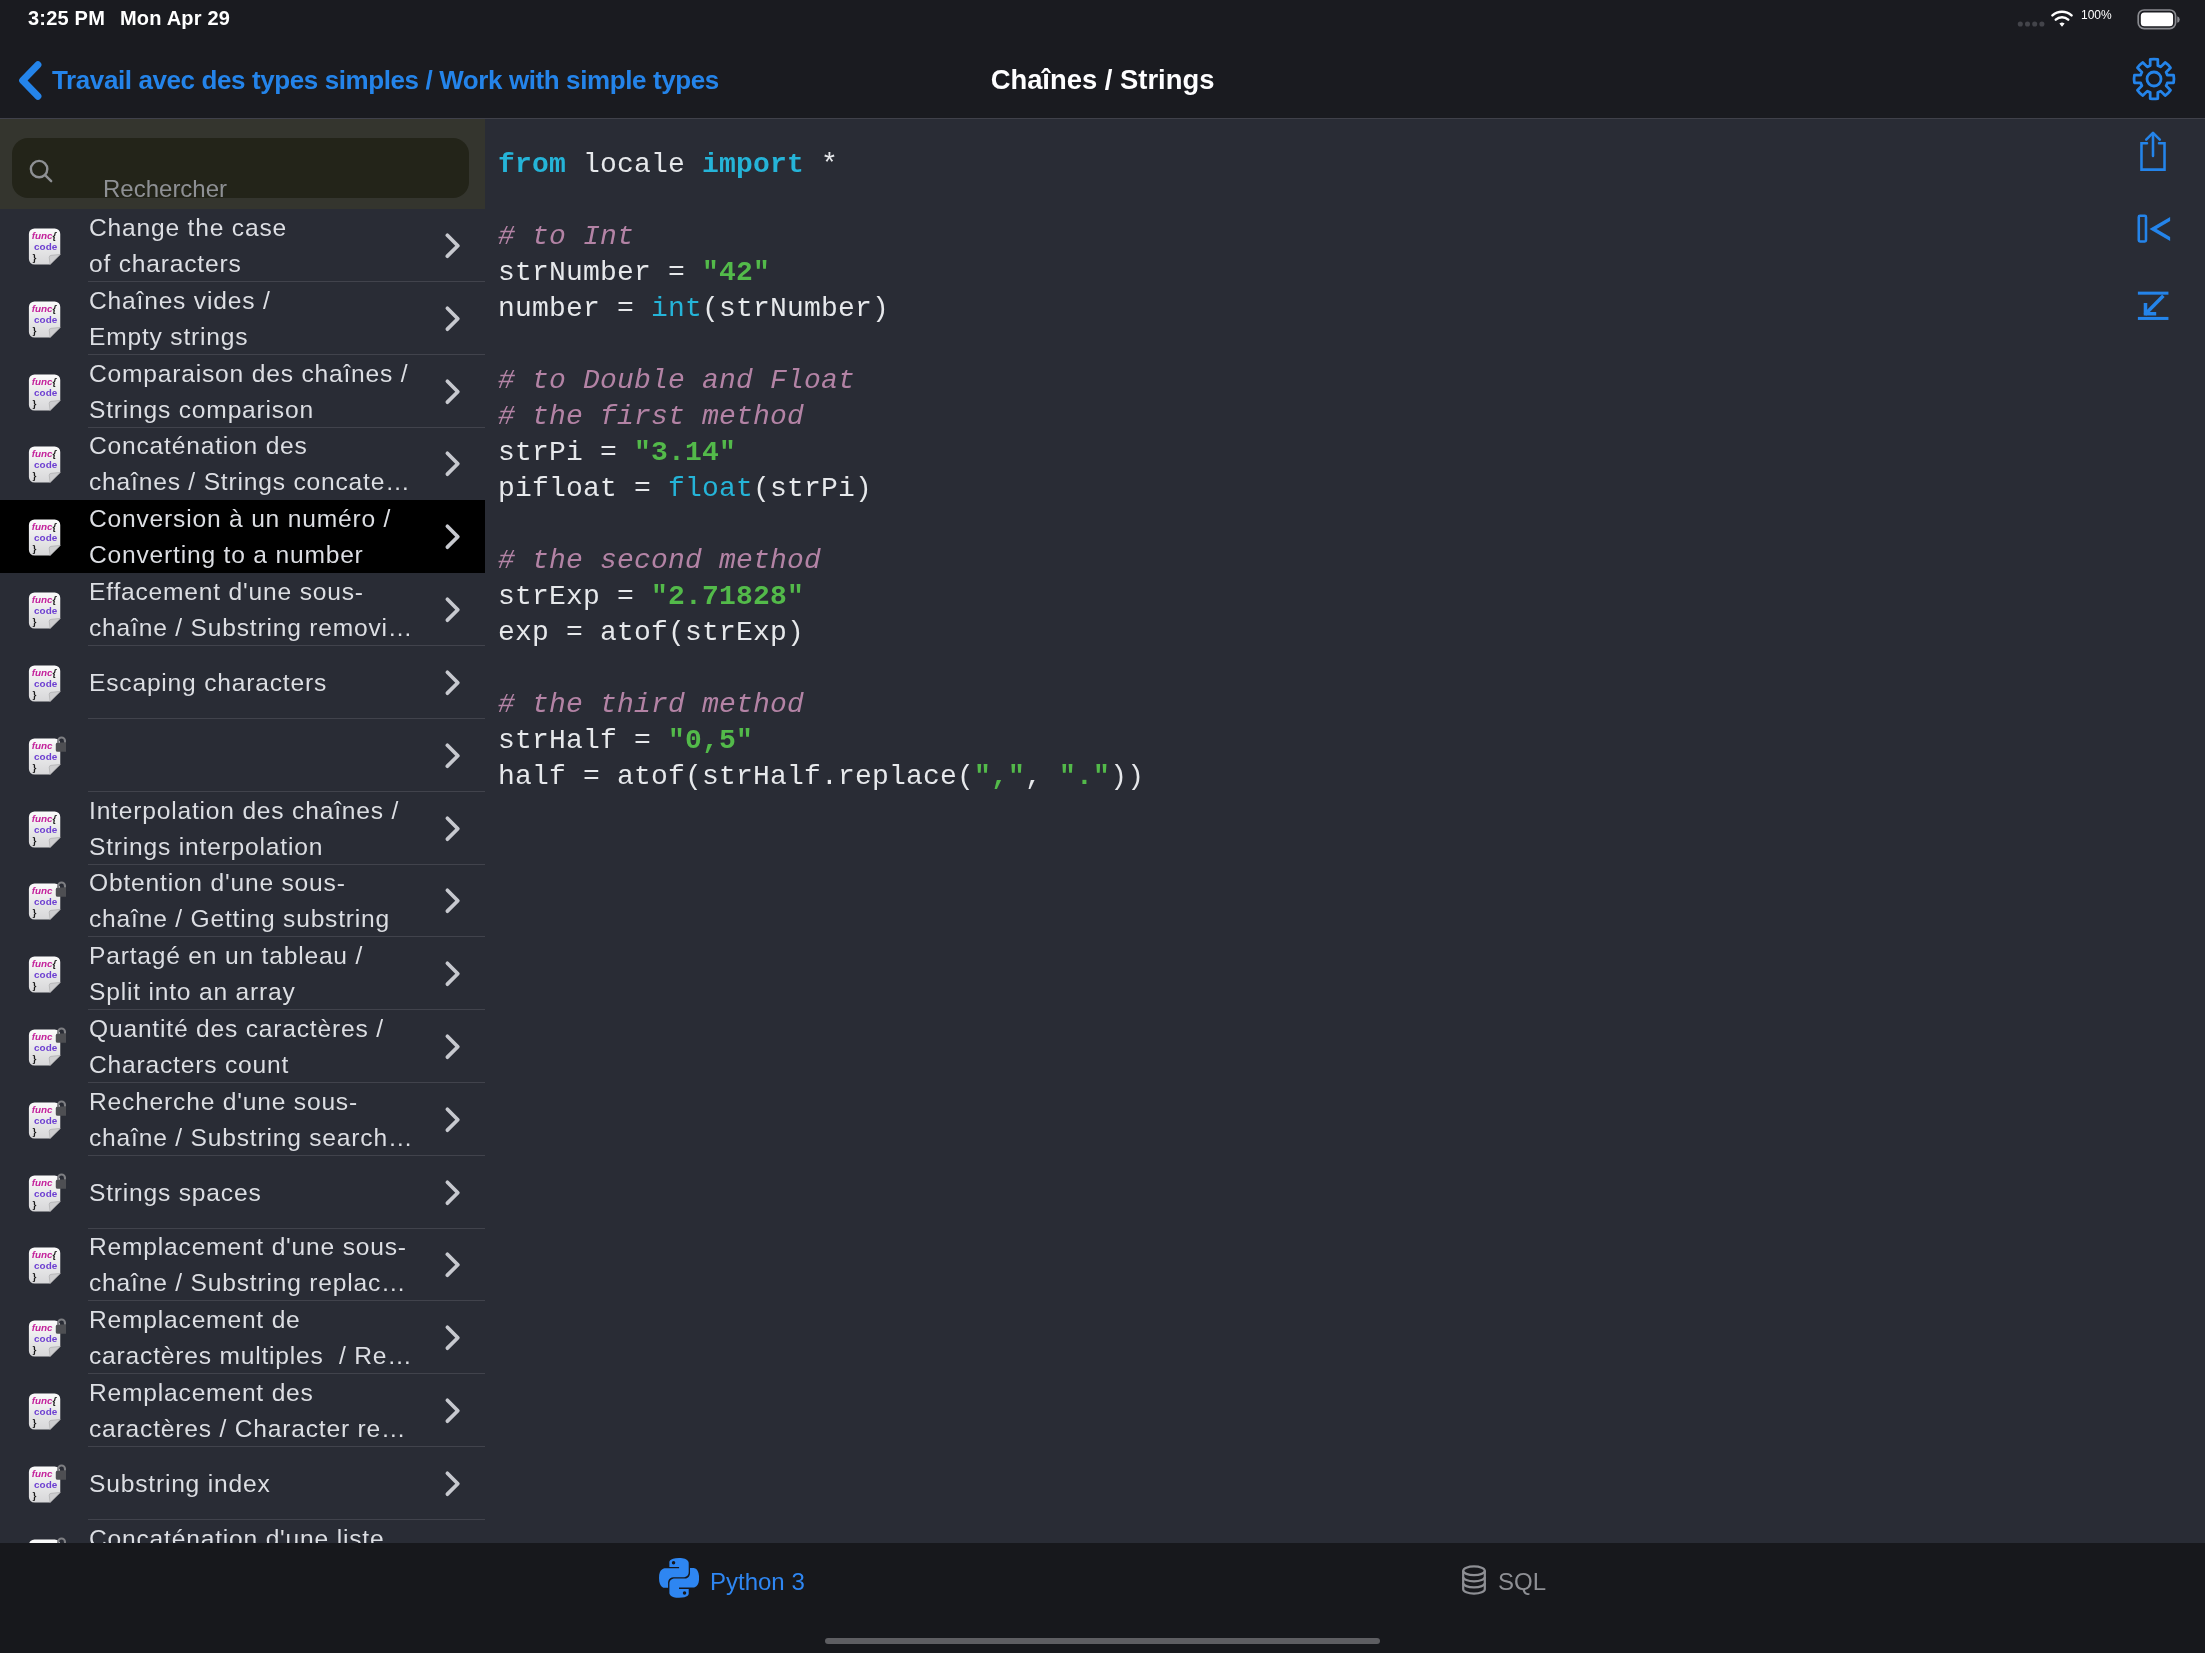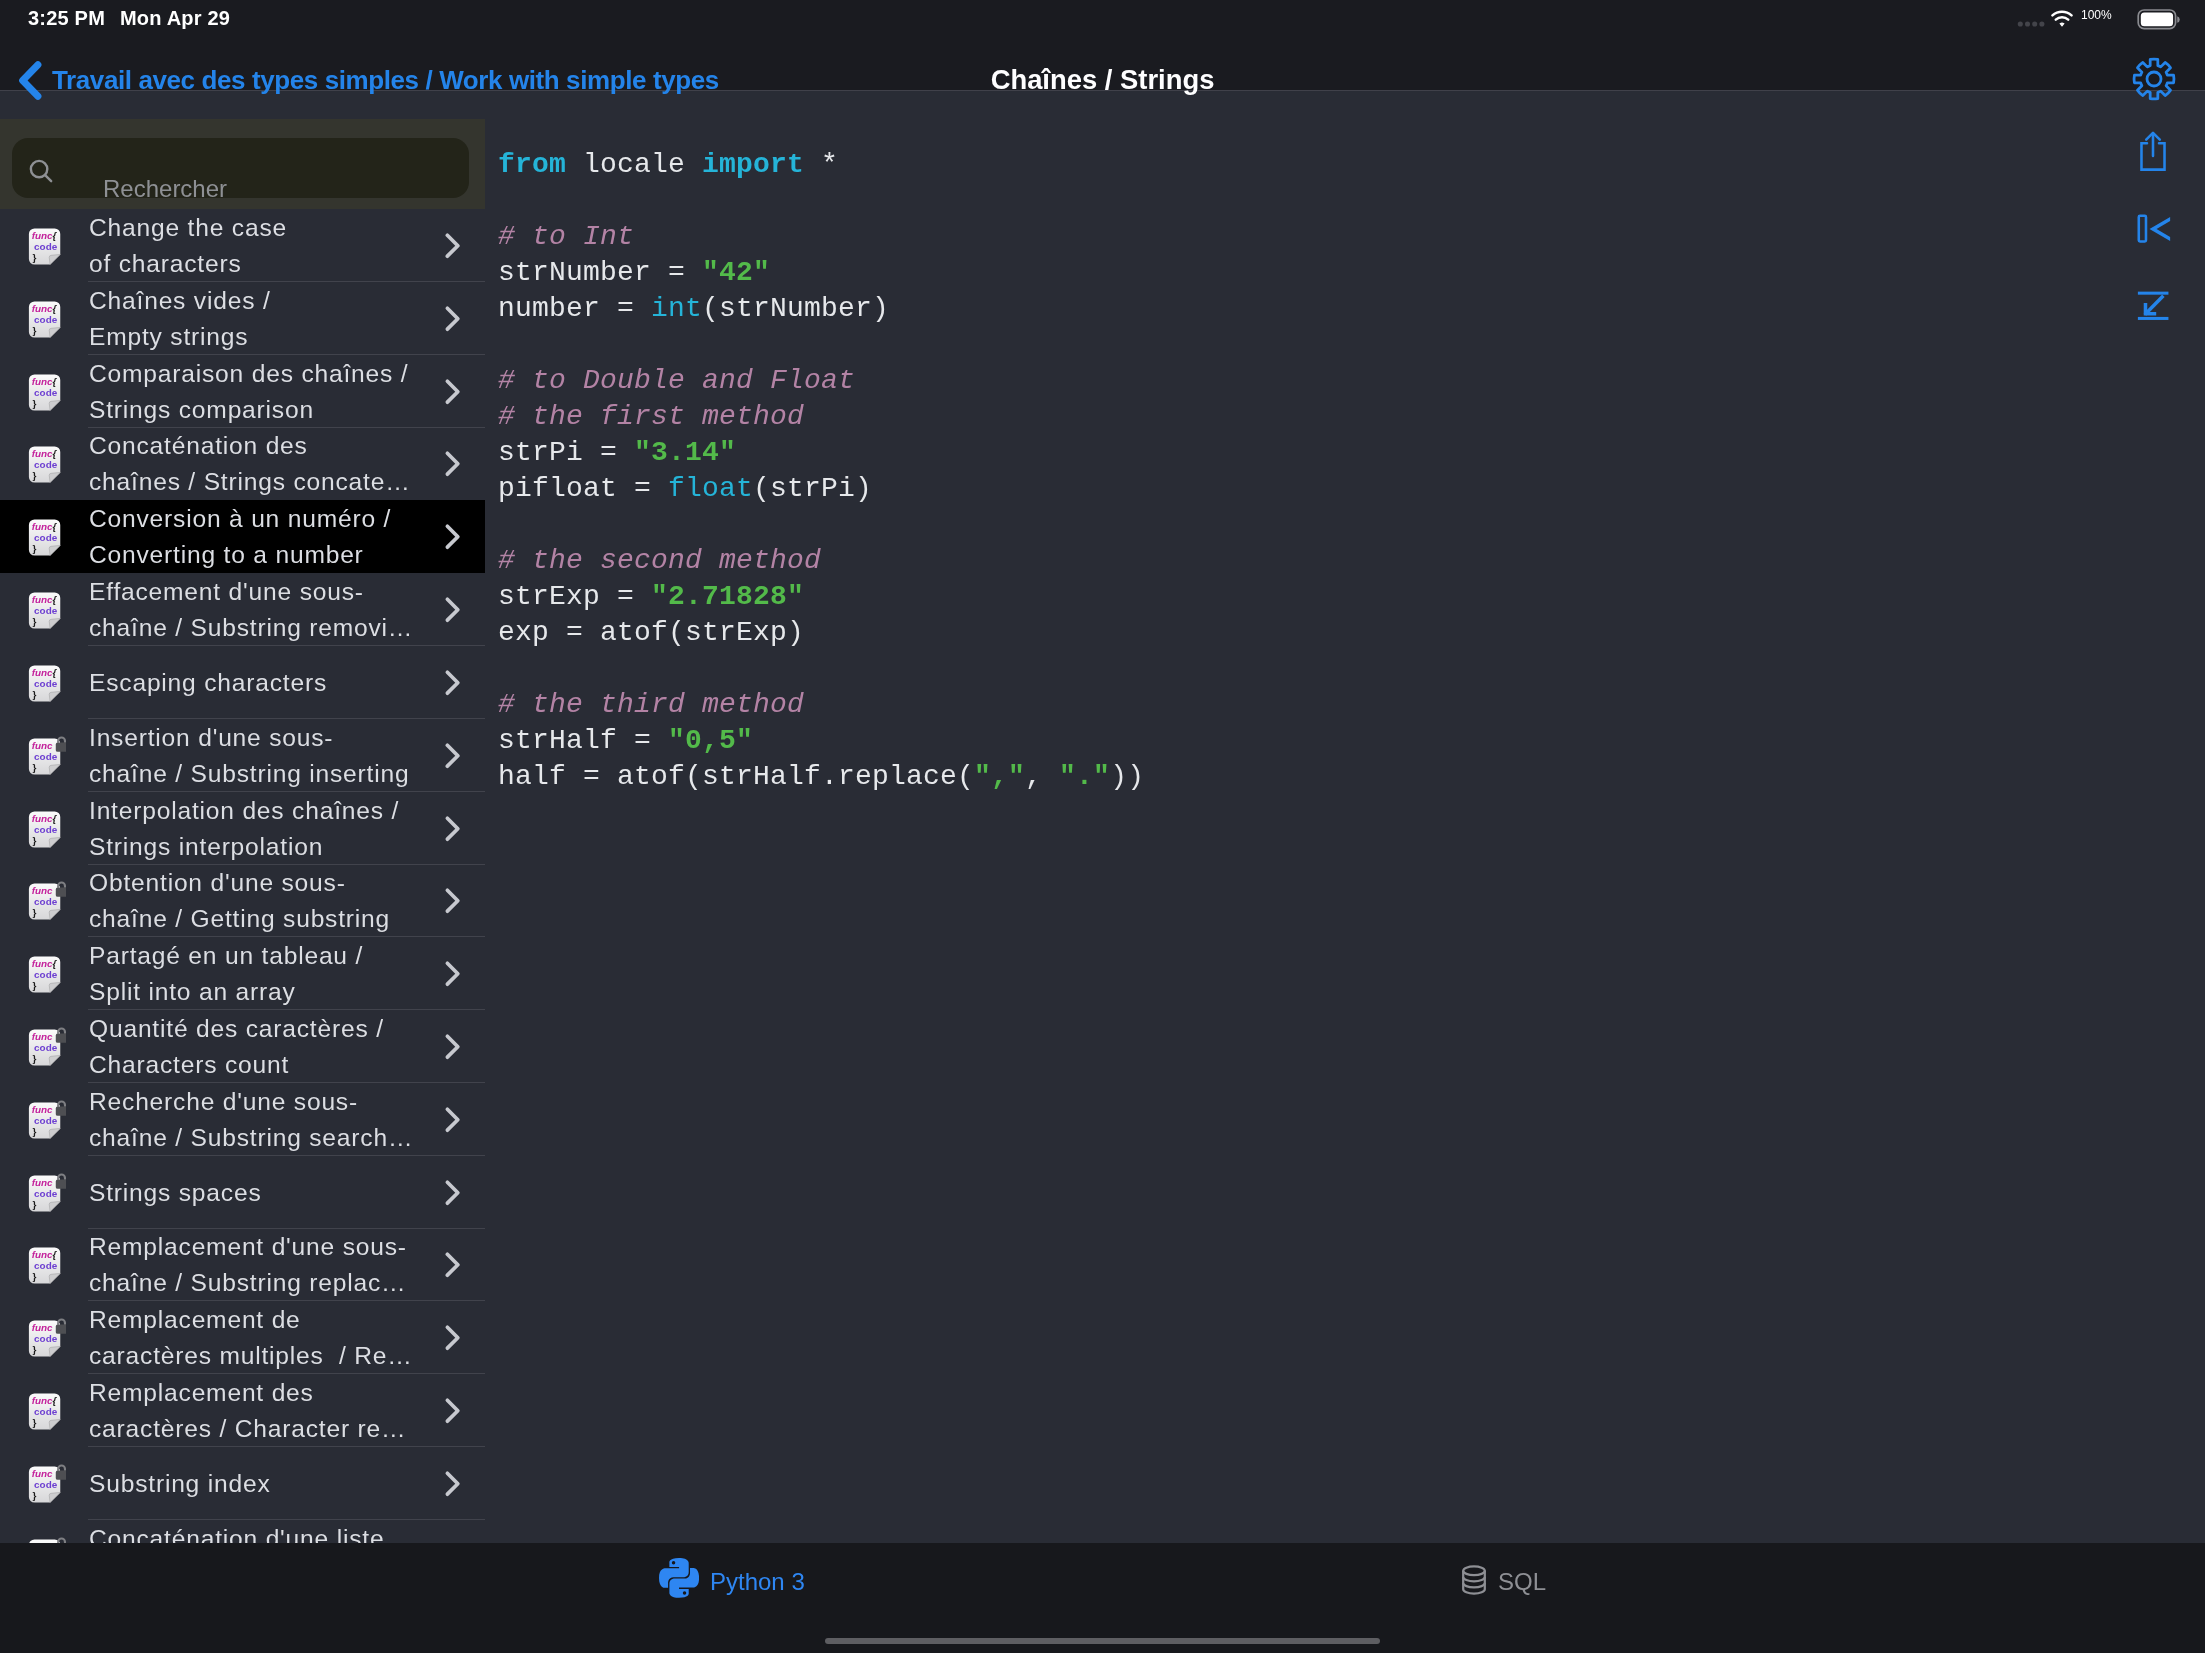--- a/index.html
+++ b/index.html
@@ -1,19 +1,19 @@
 <!DOCTYPE html>
 <html style="font-size:13px"><head><meta charset="utf-8">
 <style>
   * { margin:0; padding:0; box-sizing:border-box; }
   html,body { width:2205px; height:1653px; background:#292c35; overflow:hidden;
     font-family:"Liberation Sans", sans-serif; }
   .abs { position:absolute; }
   
-  #topbar { position:absolute; left:0; top:0; width:2205px; height:91px; background:#1a1b20;
+  #topbar { position:absolute; left:0; top:0; width:2205px; height:119px; background:#1a1b20;
      border-bottom:0.8px solid #40414a;padding-left:26px; }
   #time { position:absolute; left:28px; top:7.3px; font-size:20px; font-weight:600; color:#fff; letter-spacing:0.2px;}
   #date { position:absolute; left:120px; top:7.3px; font-size:20px; font-weight:600; color:#fff; letter-spacing:0.2px;}
   #pct  { position:absolute; left:2081px; top:8px; font-size:12px; font-weight:400; color:#fff; }
   #backlbl { position:absolute; left:52px; top:65px; font-size:26px; letter-spacing:-0.4px; color:#2484ea;font-weight:bold; }
   #title { position:absolute; left:0; top:64px; width:2205px; text-align:center; font-size:27.4px; font-weight:600; color:#fefeff; }
   
   #searchsec { position:absolute; left:0; top:119px; width:485px; height:90px; background:#34352e; }
   #sfield { position:absolute; left:12px; top:19.4px; width:457px; height:60px; border-radius:16px; background:#232419; }
   #sfield span { position:absolute; left:49px; top:37px; font-size:24px; color:#8e9094;margin-left:42px; }
@@ -224,21 +224,20 @@
         <path d="M 7 0 H 32.2 A 7 7 0 0 1 39.2 7 V 32.5 L 26.5 45.2 H 7 A 7 7 0 0 1 0 38.2 V 7 A 7 7 0 0 1 7 0 Z" fill="url(#pg)"></path>
         <path d="M 26.5 45.2 L 39.2 32.5 L 27.7 33.7 A 2.5 2.5 0 0 0 25.4 36.2 Z" fill="#cdcdcf" stroke="#a8a8aa" stroke-width="0.8"></path>
         <text x="3.5" y="13" font-family="Liberation Sans, sans-serif" font-size="12.4" font-weight="700" font-style="italic" fill="#c4239c">func</text>
         <text x="6.5" y="27.2" font-family="Liberation Sans, sans-serif" font-size="12.4" font-weight="700" fill="#6d3fd1">code</text>
         <text x="4.5" y="41" font-family="Liberation Sans, sans-serif" font-size="12.4" font-weight="700" fill="#1b1b1b">}</text>
         <g transform="translate(31,-3)">
           <path d="M 5.5 8.5 V 6.2 A 4.3 4.3 0 0 1 14.1 6.2 V 8.5" fill="none" stroke="#7e7f83" stroke-width="2.6"></path>
           <rect x="2.6" y="8.2" width="14.4" height="11.6" rx="2.4" fill="#4e4f53"></rect>
         </g>
       </svg>
-      <div class="rtxt">Insertion d'une sous-<br>chaîne / Substring inserting</div>
       <svg class="chev" width="18" height="27.4" viewBox="0 0 22 34">
         <path d="M 4 4 L 17 17 L 4 30" fill="none" stroke="#c7c9cf" stroke-width="4.6" stroke-linecap="round" stroke-linejoin="round"></path>
       </svg>
       <div class="sep"></div>
     </div>
 <div class="row" style="top:792px">
       <svg class="ficon" width="39" height="40" viewBox="-2 -3 48 50">
         <defs>
           <linearGradient id="pg" x1="0" y1="0" x2="0" y2="1">
             <stop offset="0" stop-color="#fbfbfb"></stop>

